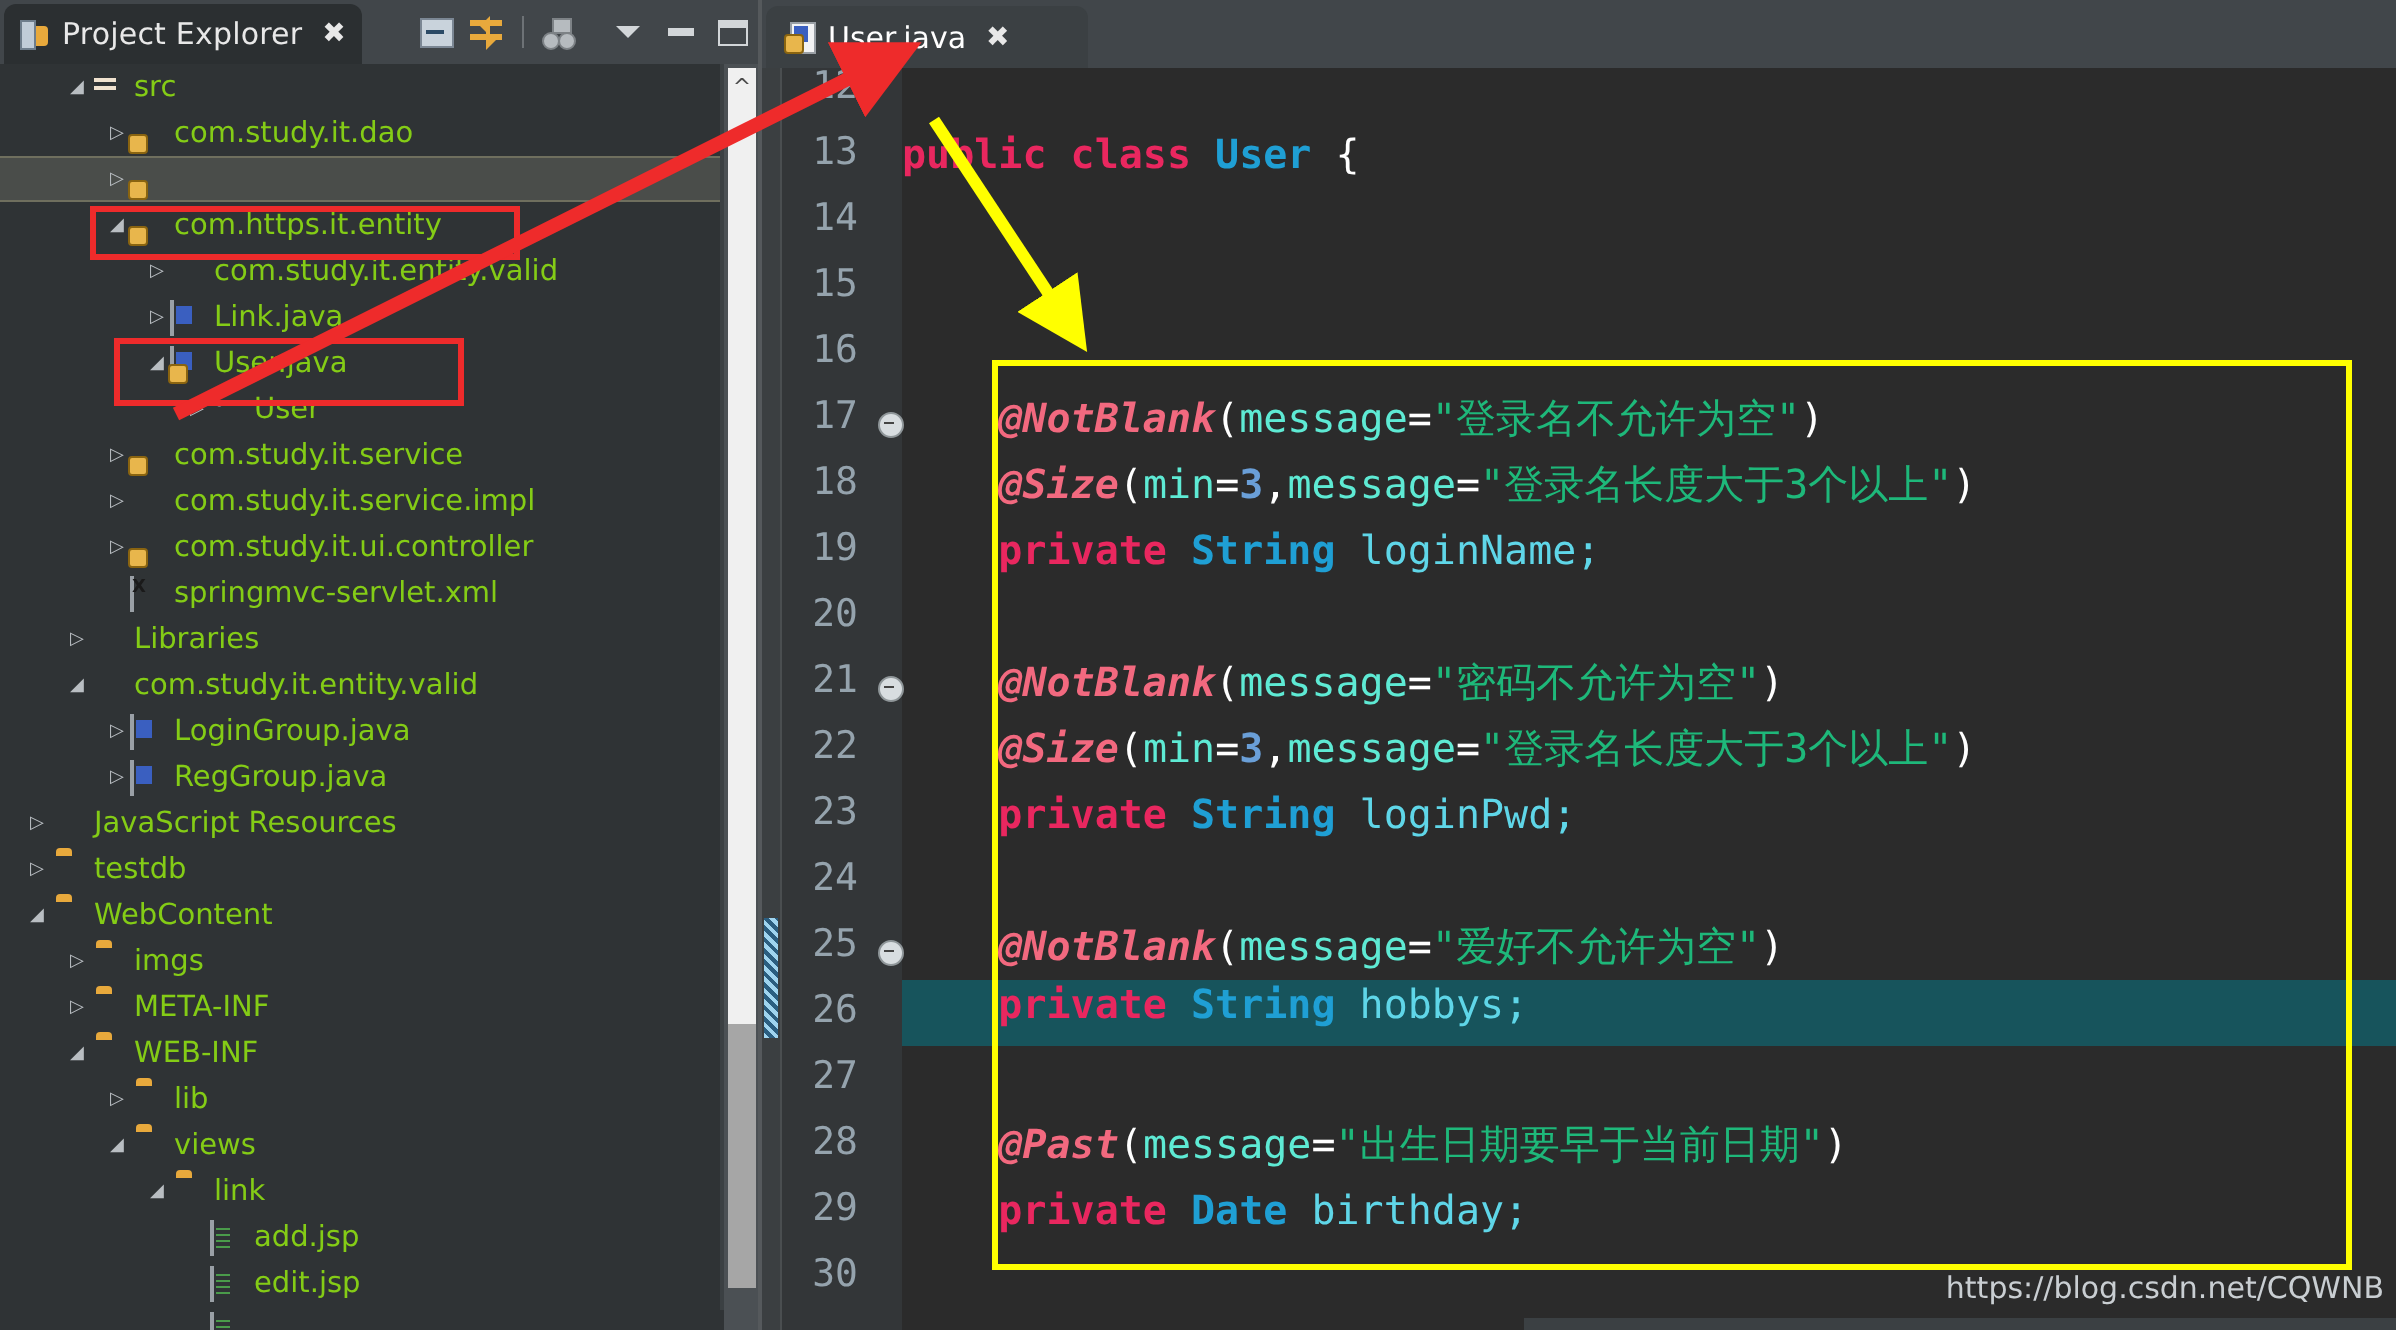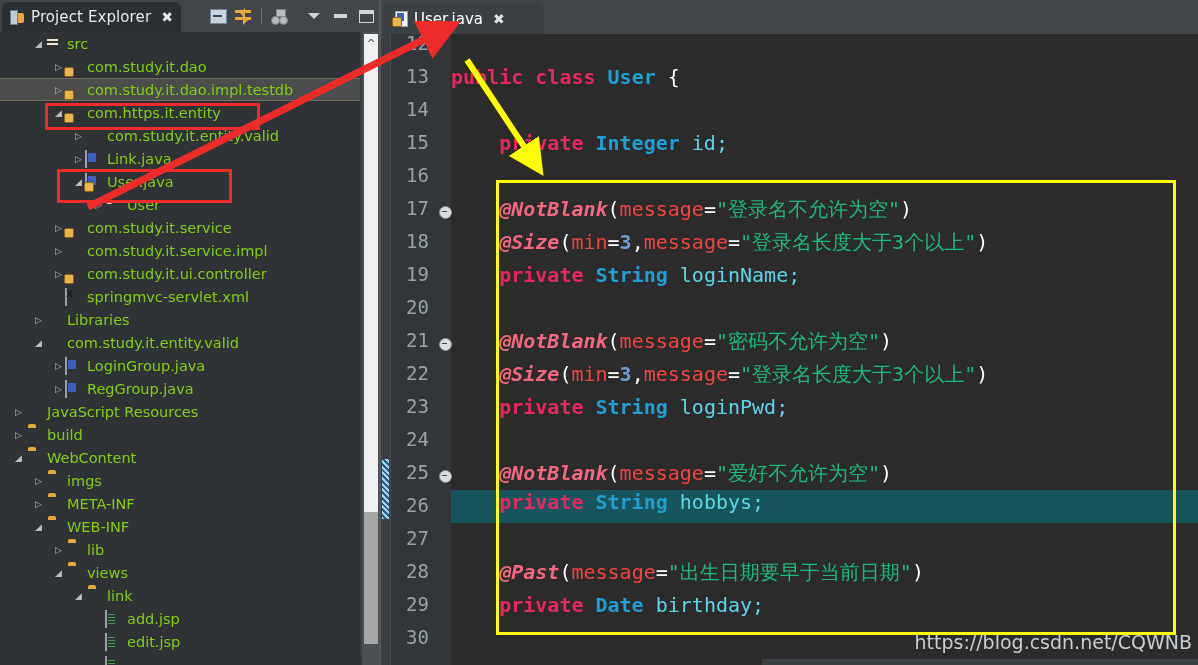--- a/index.html
+++ b/index.html
@@ -88,37 +88,37 @@
 
   #code{position:absolute;left:70px;top:0;width:747px;height:631px;overflow:hidden;
         font-family:"DejaVu Sans Mono","Liberation Mono",monospace;font-size:20px;}
   .cl{position:absolute;left:0;width:747px;height:33px;line-height:33px;white-space:pre;}
   .hl-line{position:absolute;left:0;width:747px;height:33px;background:#17545c;}
   .kw{color:#e9275f;font-weight:bold;}
   .type{color:#1f9fd4;font-weight:bold;}
   .var{color:#5fd6e8;}
   .ann{color:#f2697f;font-style:italic;font-weight:bold;}
   .punc{color:#ffffff;}
-  .param{color:#ef4444;}
+  .param{color:#5eead4;}
   .str{color:#1eb87a;}
   .num{color:#6a9fd8;font-weight:bold;}
   .plain{color:#e6e6e6;}
 
   
   #yellow-box{position:absolute;left:496px;top:180px;width:680px;height:455px;
     border:3px solid #ffff00;box-sizing:border-box;pointer-events:none;}
 
   
   .redbox{position:absolute;border:3px solid #ee2b2b;box-sizing:border-box;}
   #redbox-entity{left:45px;top:103px;width:215px;height:27px;}
   #redbox-userjava{left:57px;top:169px;width:175px;height:34px;}
 
   svg.overlay{position:absolute;left:0;top:0;width:1198px;height:665px;pointer-events:none;}
 
-  #watermark{position:absolute;right:6px;bottom:12px;color:#c9ced2;font-size:19px;
+  #watermark{position:absolute;right:6px;bottom:12px;color:#c9ced2;font-size:15px;
     font-family:"DejaVu Sans","Liberation Sans",sans-serif;}
   #ed-bottom{position:absolute;left:381px;bottom:0;width:817px;height:6px;background:#3b4043;}
 </style>
 </head>
 <body>
 
 <div id="root">
 
   <div id="left-pane">
 
@@ -177,21 +177,20 @@
           <span class="lbl">src</span>
         </div>
         <div class="row" style="padding-left:52px;top:23px;position:absolute;width:360px;box-sizing:border-box;">
           <span class="arrow ">▷</span>
           <span class="ico"><span class="ic-pkg"></span><span class="lockdot"></span></span>
           <span class="lbl">com.study.it.dao</span>
         </div>
         <div class="row sel" style="padding-left:52px;top:46px;position:absolute;width:360px;box-sizing:border-box;">
           <span class="arrow ">▷</span>
           <span class="ico"><span class="ic-pkg"></span><span class="lockdot"></span></span>
-          <span class="lbl">com.study.it.dao.impl.testdb</span>
         </div>
         <div class="row" style="padding-left:52px;top:69px;position:absolute;width:360px;box-sizing:border-box;">
           <span class="arrow open">◢</span>
           <span class="ico"><span class="ic-pkg"></span><span class="lockdot"></span></span>
           <span class="lbl">com.https.it.entity</span>
         </div>
         <div class="row" style="padding-left:72px;top:92px;position:absolute;width:360px;box-sizing:border-box;">
           <span class="arrow ">▷</span>
           <span class="ico"><span class="ic-pkg"></span></span>
           <span class="lbl">com.study.it.entity.valid</span>
@@ -252,21 +251,21 @@
           <span class="lbl">RegGroup.java</span>
         </div>
         <div class="row" style="padding-left:12px;top:368px;position:absolute;width:360px;box-sizing:border-box;">
           <span class="arrow ">▷</span>
           <span class="ico"><span class="ic-lib"></span></span>
           <span class="lbl">JavaScript Resources</span>
         </div>
         <div class="row" style="padding-left:12px;top:391px;position:absolute;width:360px;box-sizing:border-box;">
           <span class="arrow ">▷</span>
           <span class="ico"><span class="ic-folder"></span></span>
-          <span class="lbl">build</span>
+          <span class="lbl">testdb</span>
         </div>
         <div class="row" style="padding-left:12px;top:414px;position:absolute;width:360px;box-sizing:border-box;">
           <span class="arrow open">◢</span>
           <span class="ico"><span class="ic-folder"></span></span>
           <span class="lbl">WebContent</span>
         </div>
         <div class="row" style="padding-left:32px;top:437px;position:absolute;width:360px;box-sizing:border-box;">
           <span class="arrow ">▷</span>
           <span class="ico"><span class="ic-folder"></span></span>
           <span class="lbl">imgs</span>
@@ -360,21 +359,20 @@
           <span class="lnum" style="top:460px;">26</span>
           <span class="lnum" style="top:493px;">27</span>
           <span class="lnum" style="top:526px;">28</span>
           <span class="lnum" style="top:559px;">29</span>
           <span class="lnum" style="top:592px;">30</span>
         </div>
       <div id="code">
           <div class="cl" style="top:-6px;"></div>
           <div class="cl" style="top:27px;"><span class="kw">public </span><span class="kw">class </span><span class="type">User </span><span class="punc">{</span></div>
           <div class="cl" style="top:60px;"></div>
-          <div class="cl" style="top:93px;"><span class="plain">    </span><span class="kw">private </span><span class="type">Integer </span><span class="var">id</span><span class="var">;</span></div>
           <div class="cl" style="top:126px;"></div>
           <div class="cl" style="top:159px;"><span class="plain">    </span><span class="ann">@NotBlank</span><span class="punc">(</span><span class="param">message</span><span class="punc">=</span><span class="str">"登录名不允许为空"</span><span class="punc">)</span></div>
           <div class="cl" style="top:192px;"><span class="plain">    </span><span class="ann">@Size</span><span class="punc">(</span><span class="param">min</span><span class="punc">=</span><span class="num">3</span><span class="punc">,</span><span class="param">message</span><span class="punc">=</span><span class="str">"登录名长度大于3个以上"</span><span class="punc">)</span></div>
           <div class="cl" style="top:225px;"><span class="plain">    </span><span class="kw">private </span><span class="type">String </span><span class="var">loginName</span><span class="var">;</span></div>
           <div class="cl" style="top:258px;"></div>
           <div class="cl" style="top:291px;"><span class="plain">    </span><span class="ann">@NotBlank</span><span class="punc">(</span><span class="param">message</span><span class="punc">=</span><span class="str">"密码不允许为空"</span><span class="punc">)</span></div>
           <div class="cl" style="top:324px;"><span class="plain">    </span><span class="ann">@Size</span><span class="punc">(</span><span class="param">min</span><span class="punc">=</span><span class="num">3</span><span class="punc">,</span><span class="param">message</span><span class="punc">=</span><span class="str">"登录名长度大于3个以上"</span><span class="punc">)</span></div>
           <div class="cl" style="top:357px;"><span class="plain">    </span><span class="kw">private </span><span class="type">String </span><span class="var">loginPwd</span><span class="var">;</span></div>
           <div class="cl" style="top:390px;"></div>
           <div class="cl" style="top:423px;"><span class="plain">    </span><span class="ann">@NotBlank</span><span class="punc">(</span><span class="param">message</span><span class="punc">=</span><span class="str">"爱好不允许为空"</span><span class="punc">)</span></div>

